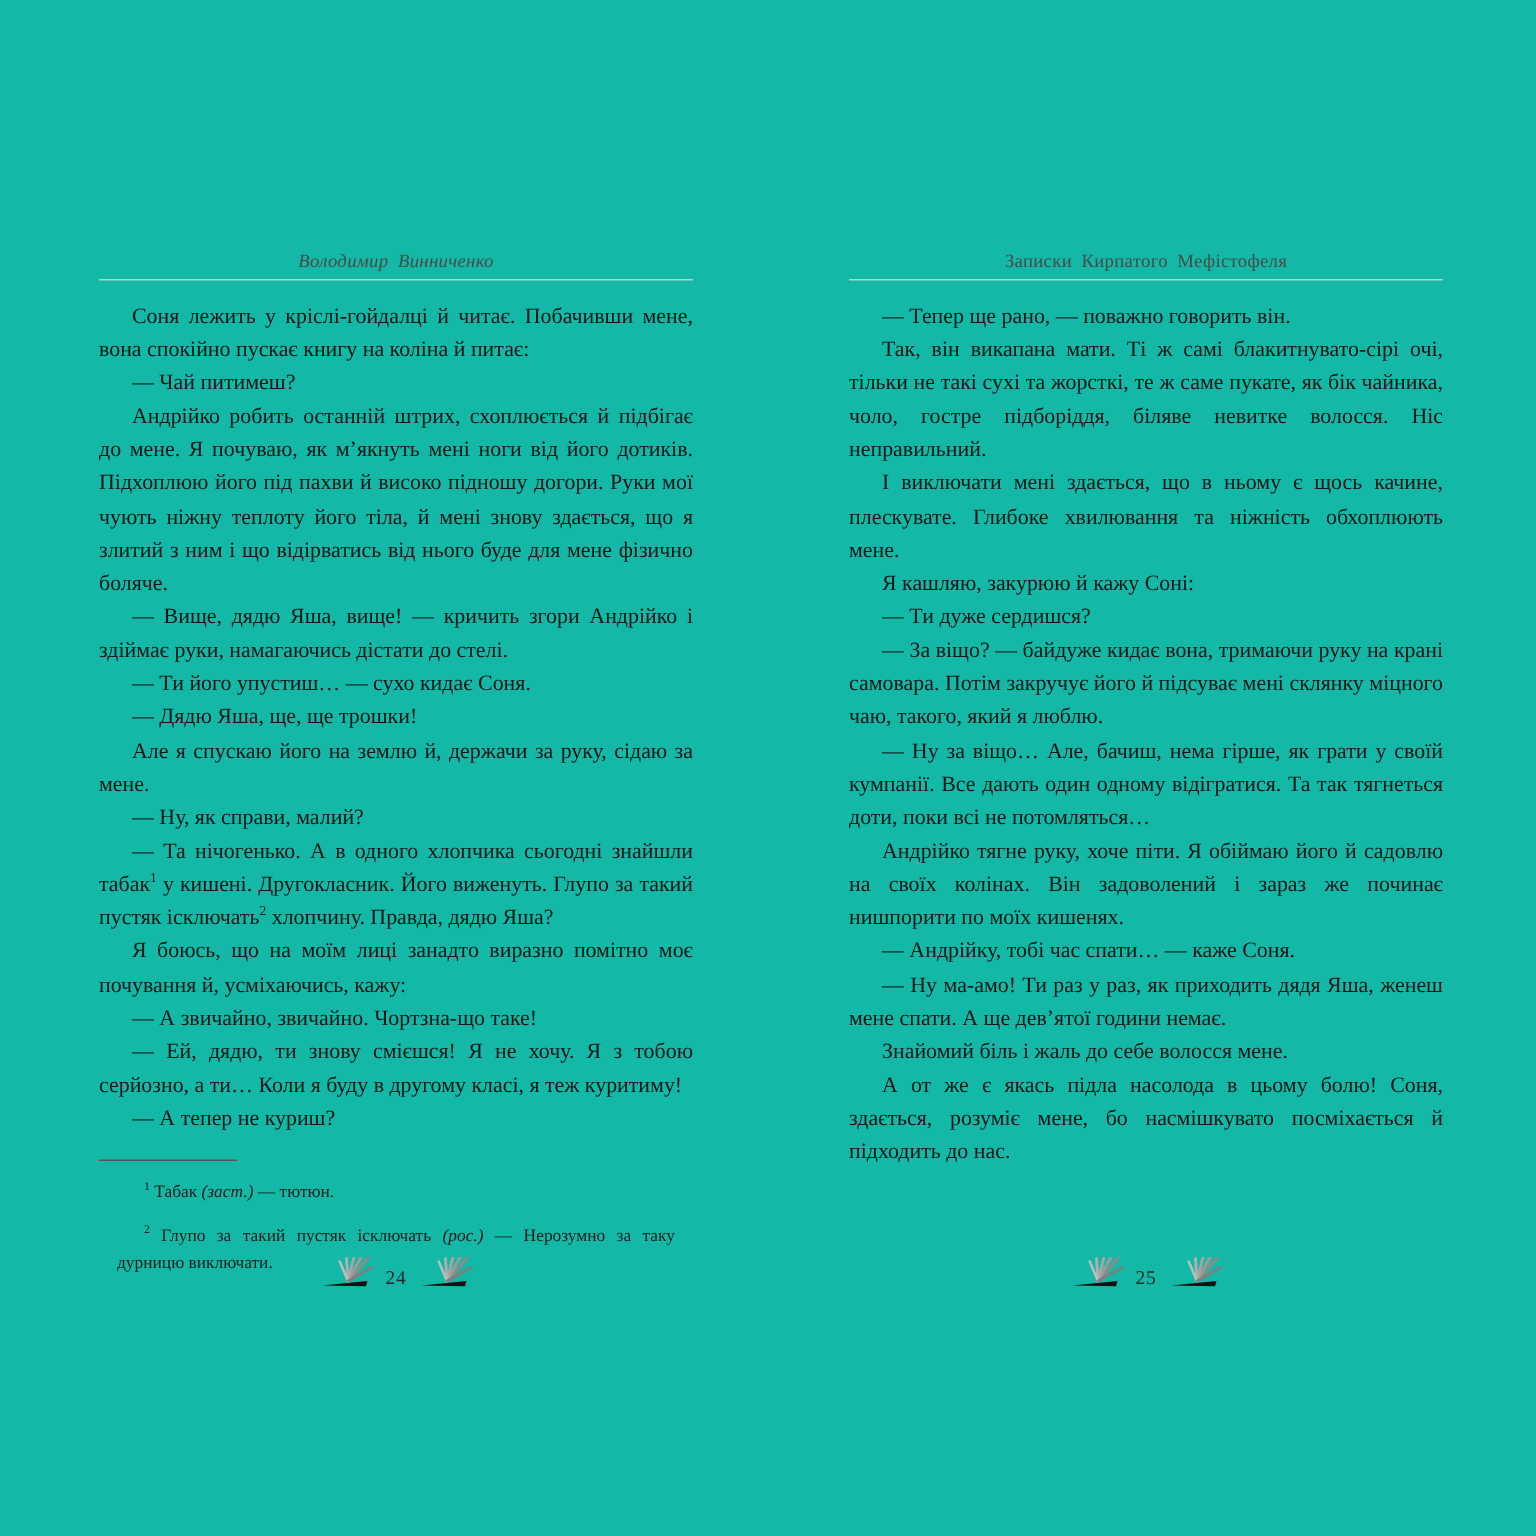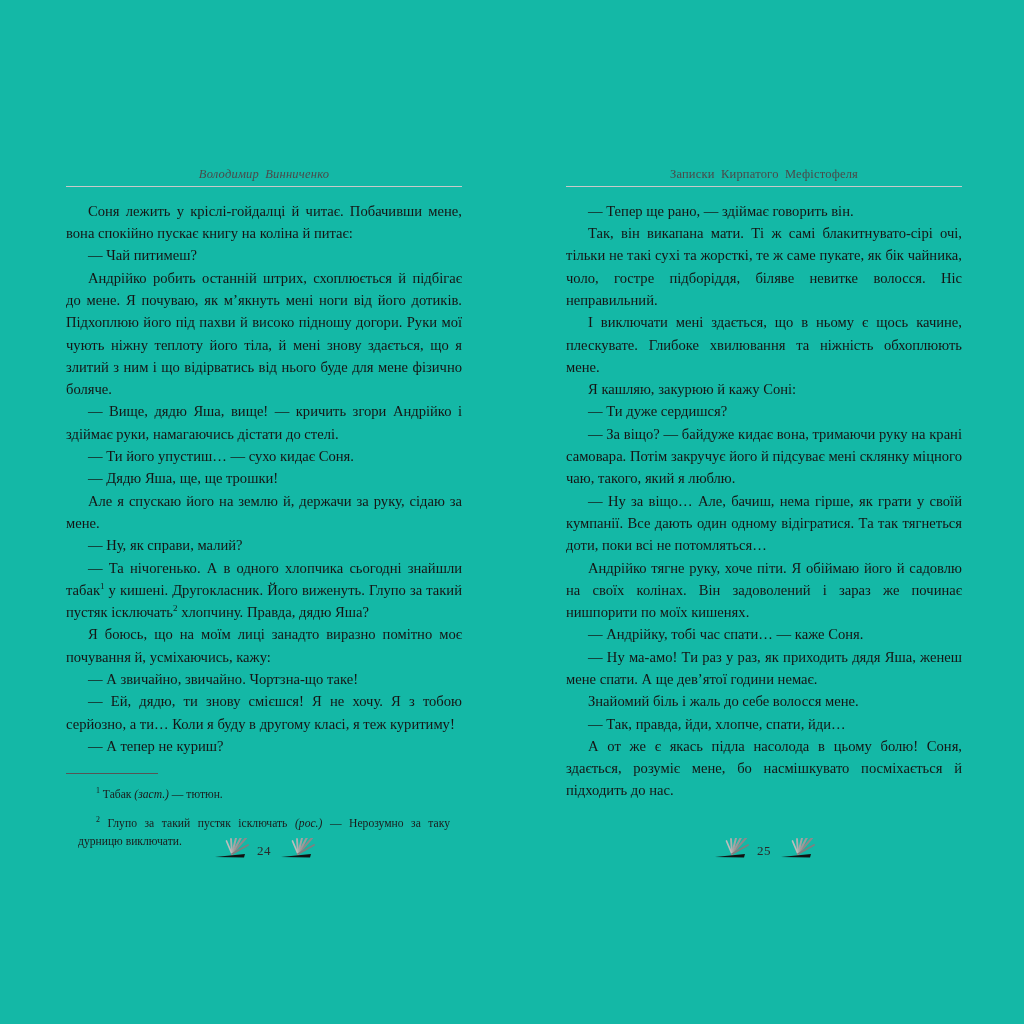--- a/index.html
+++ b/index.html
@@ -136,32 +136,31 @@
       <p id="fn-2"><sup>2</sup> Глупо за такий пустяк ісключать <em>(рос.)</em> — Нерозумно за таку дурницю виключати.</p>
     </div>
   </div>
 
   <div class="book-page right">
 
     <div class="running-head">Записки  Кирпатого  Мефістофеля</div>
     <div class="head-rule"></div>
 
     <div class="body-text">
-      <p>— Тепер ще рано, — здіймає говорить він.</p>
+      <p>— Тепер ще рано, — поважно говорить він.</p>
       <p>Так, він викапана мати. Ті ж самі блакитнувато-сірі очі, тільки не такі сухі та жорсткі, те ж саме пукате, як бік чайника, чоло, гостре підборіддя, біляве невитке волосся. Ніс неправильний.</p>
       <p>І виключати мені здається, що в ньому є щось качине, плескувате. Глибоке хвилювання та ніжність обхоплюють мене.</p>
       <p>Я кашляю, закурюю й кажу Соні:</p>
       <p>— Ти дуже сердишся?</p>
       <p>— За віщо? — байдуже кидає вона, тримаючи руку на крані самовара. Потім закручує його й підсуває мені склянку міцного чаю, такого, який я люблю.</p>
       <p>— Ну за віщо… Але, бачиш, нема гірше, як грати у своїй кумпанії. Все дають один одному відігратися. Та так тягнеться доти, поки всі не потомляться…</p>
       <p>Андрійко тягне руку, хоче піти. Я обіймаю його й садовлю на своїх колінах. Він задоволений і зараз же починає нишпорити по моїх кишенях.</p>
       <p>— Андрійку, тобі час спати… — каже Соня.</p>
       <p>— Ну ма-амо! Ти раз у раз, як приходить дядя Яша, женеш мене спати. А ще дев’ятої години немає.</p>
       <p>Знайомий біль і жаль до себе волосся мене.</p>
-      <p>— Так, правда, йди, хлопче, спати, йди…</p>
       <p>А от же є якась підла насолода в цьому болю! Соня, здається, розуміє мене, бо насмішкувато посміхається й підходить до нас.</p>
     </div>
   </div>
 
   <div class="folio left">
     <span class="orn">
       <svg width="40" height="22" viewBox="0 0 40 22">
         <g transform="translate(4,19)">
           <path d="M0 0 L30 -3 L29 0.5 Z" fill="#111"></path>
           <g stroke-linecap="round" fill="none">

